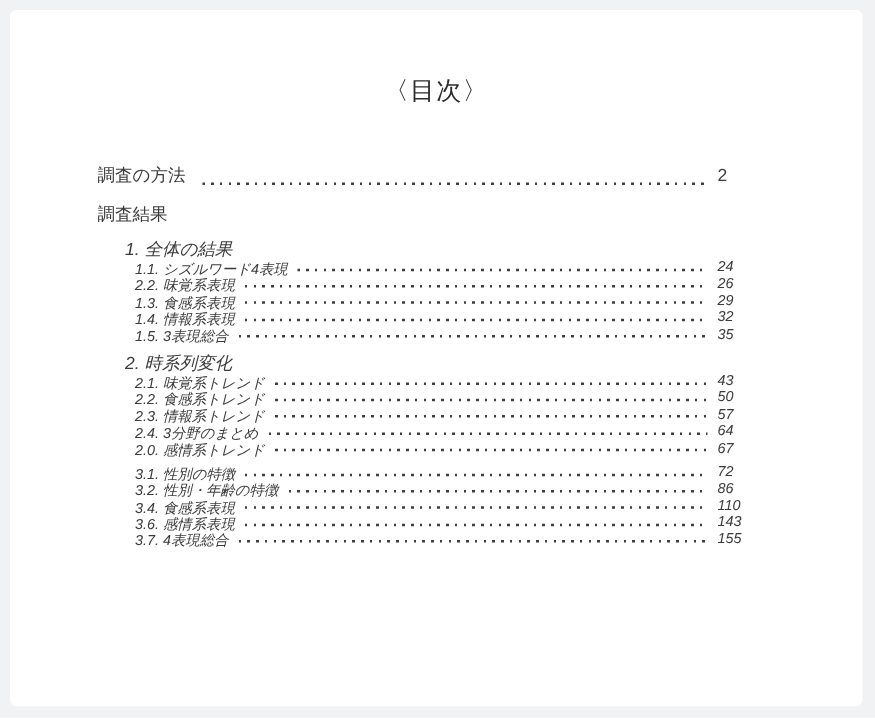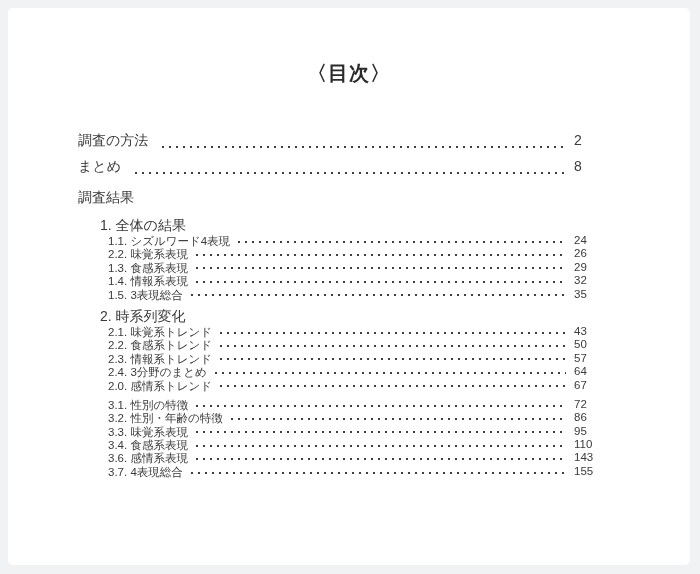--- a/index.html
+++ b/index.html
@@ -19,21 +19,21 @@
     height: 557px;
     background: #ffffff;
     border-radius: 5px;
     box-sizing: border-box;
   }
   .doc-title {
     margin-top: 52px;
     text-align: center;
     font-size: 20px;
     line-height: 26px;
-    font-weight: 700;
+    font-weight: 400;
     color: #2b2b2b;
     letter-spacing: 1px;
   }
   .toc {
     margin: 46px 0 0 70px;
     width: 532px;
     color: #3a3a3a;
     font-size: 14px;
   }
   .row {
@@ -53,21 +53,21 @@
   .num {
     width: 36px;
     text-align: left;
     white-space: nowrap;
   }
   .results-heading {
     height: 26px;
     line-height: 26px;
     white-space: nowrap;
   }
-  .section { margin: 6px 0 0 22px; }
+  .section { margin: 6px 0 0 22px; font-style: italic; }
   .section-heading {
     height: 18px;
     line-height: 18px;
     font-size: 14px;
     white-space: nowrap;
   }
   .sub {
     margin-left: 8px;
     font-size: 11.5px;
   }
@@ -81,25 +81,20 @@
   <div class="doc-title">〈目次〉</div>
 
   <div class="toc">
 
     <div class="row">
       <span class="lbl">調査の方法</span>
       <span class="leader"></span>
       <span class="num">2</span>
     </div>
 
-    <div class="row">
-      <span class="lbl">まとめ</span>
-      <span class="leader"></span>
-      <span class="num">8</span>
-    </div>
 
     <div class="results-heading">調査結果</div>
 
     <div class="section">
       <div class="section-heading">1. 全体の結果</div>
       <div class="sub">
         <div class="row">
           <span class="lbl">1.1. シズルワード4表現</span>
           <span class="leader"></span>
           <span class="num">24</span>
@@ -164,25 +159,20 @@
           <span class="lbl">3.1. 性別の特徴</span>
           <span class="leader"></span>
           <span class="num">72</span>
         </div>
         <div class="row">
           <span class="lbl">3.2. 性別・年齢の特徴</span>
           <span class="leader"></span>
           <span class="num">86</span>
         </div>
         <div class="row">
-          <span class="lbl">3.3. 味覚系表現</span>
-          <span class="leader"></span>
-          <span class="num">95</span>
-        </div>
-        <div class="row">
           <span class="lbl">3.4. 食感系表現</span>
           <span class="leader"></span>
           <span class="num">110</span>
         </div>
         <div class="row">
           <span class="lbl">3.6. 感情系表現</span>
           <span class="leader"></span>
           <span class="num">143</span>
         </div>
         <div class="row">

